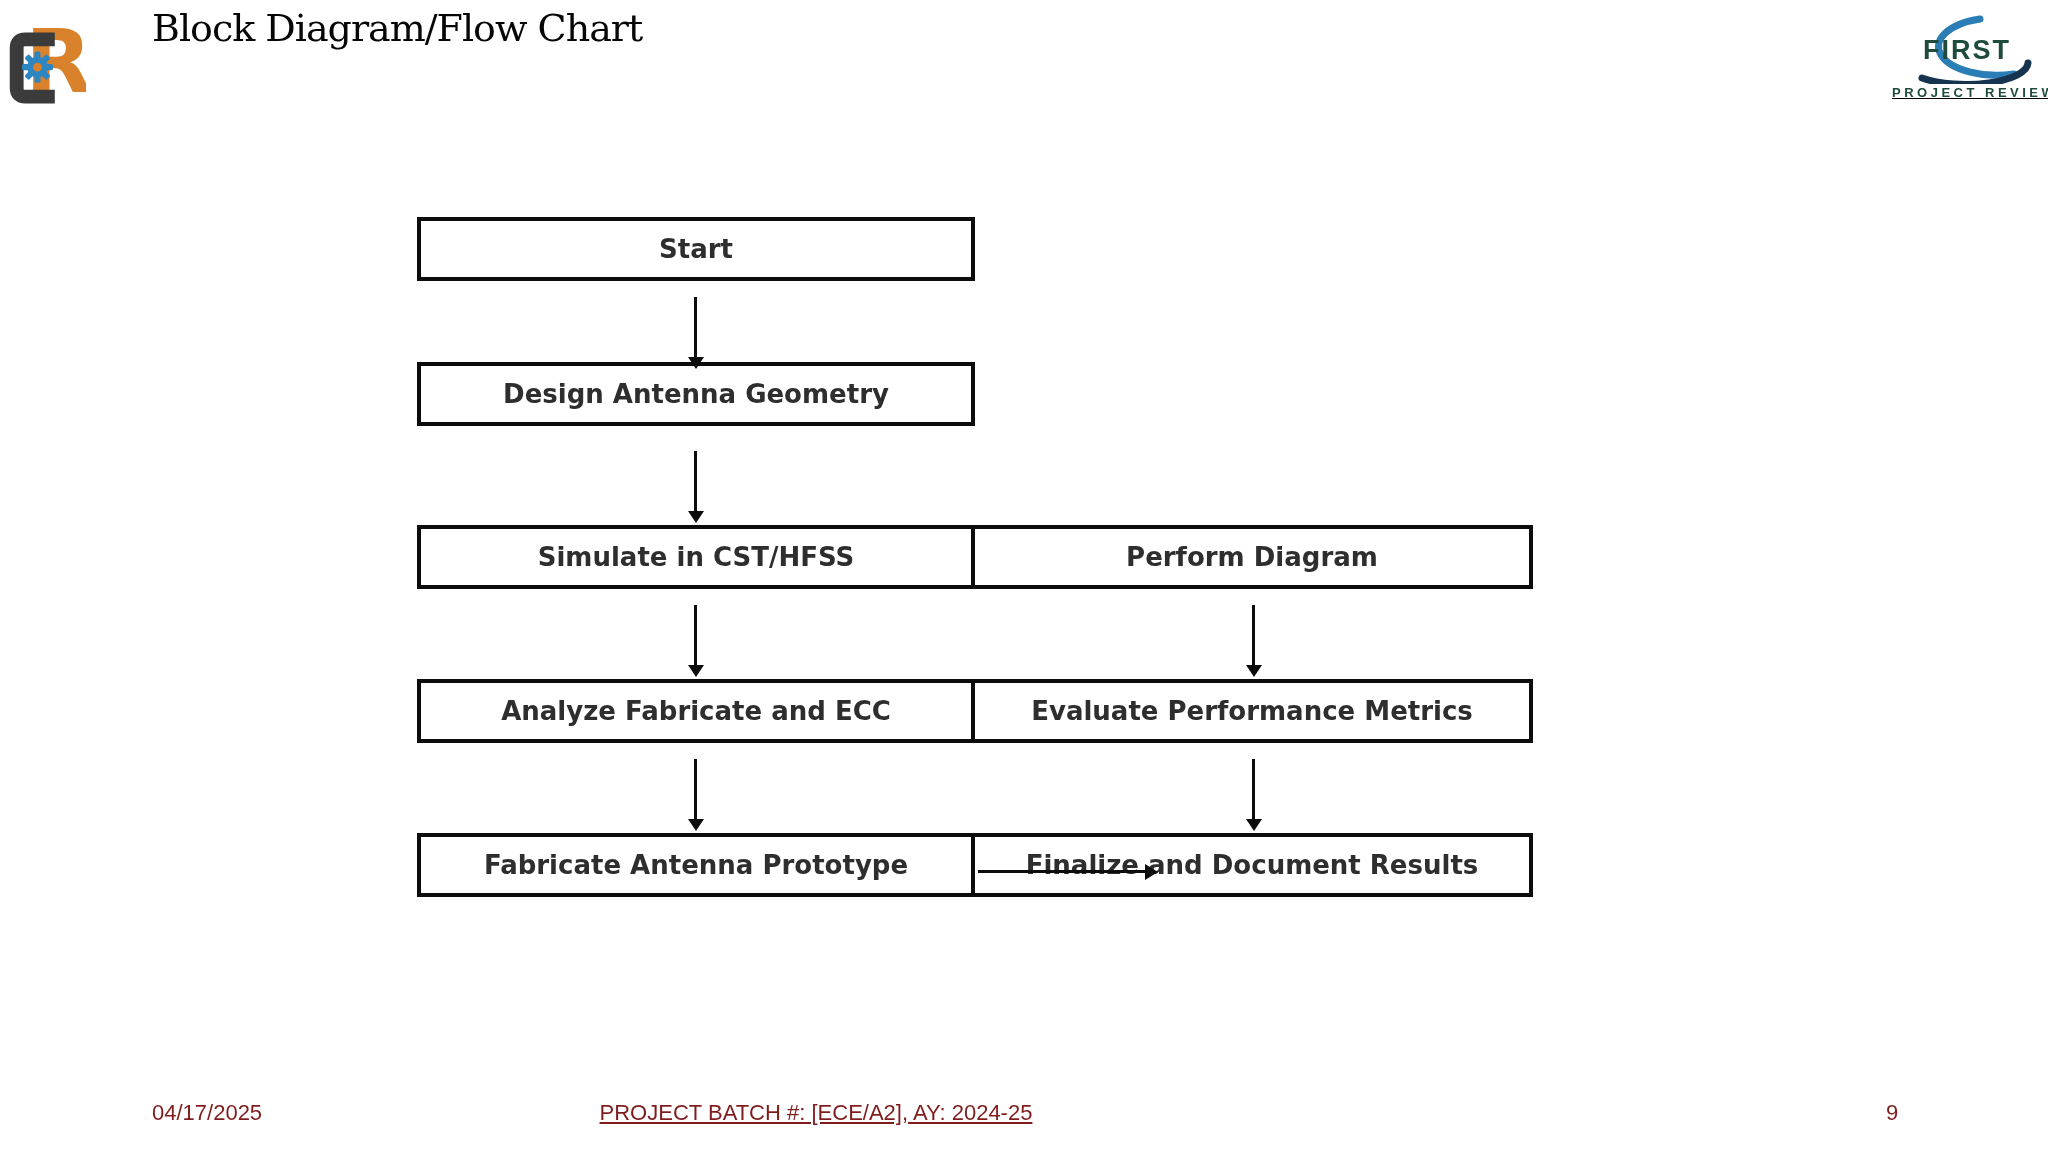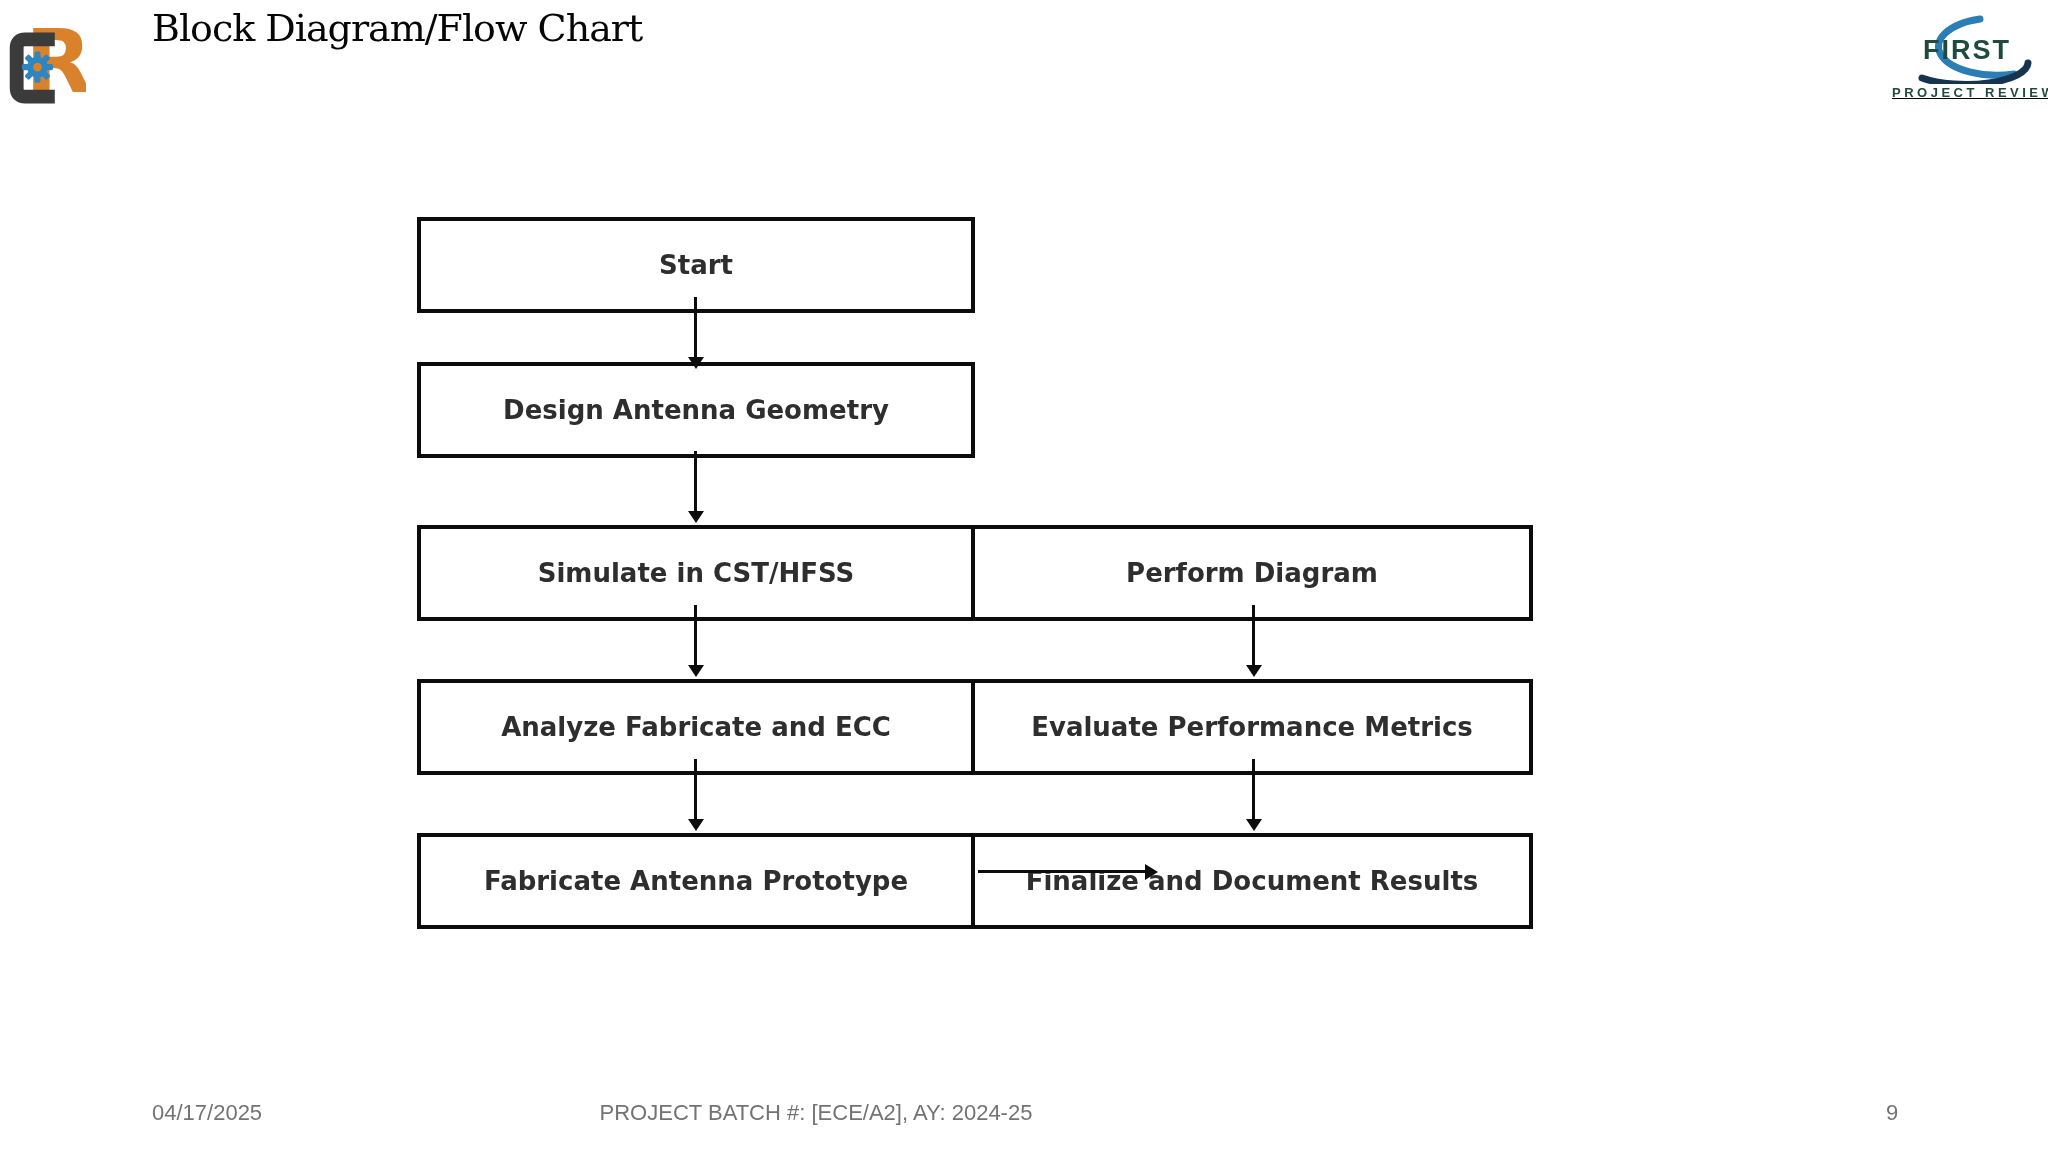--- a/index.html
+++ b/index.html
@@ -15,21 +15,21 @@
   }
   .logo-r{position:absolute;left:8px;top:6px;width:78px;height:98px;}
   .logo-first{position:absolute;right:6px;top:14px;width:150px;text-align:center;text-decoration:underline;}
   .logo-first svg{width:150px;height:70px;display:block;}
   .logo-first .line2{
     font-family:"Liberation Sans", sans-serif;font-weight:700;
     font-size:13px;letter-spacing:3.5px;color:#1e4b3c;white-space:nowrap;margin-top:1px;
   }
   
   .flow-box{
-    position:absolute;height:96px;box-sizing:border-box;
+    position:absolute;height:64px;box-sizing:border-box;
     border:4px solid #0c0c0c;background:#ffffff;
     display:flex;align-items:center;justify-content:center;
     font-weight:700;font-size:26px;color:#2e2e2e;white-space:pre;
   }
   .col1{left:417px;width:558px;}
   .col2{left:971px;width:562px;}
   .row1{top:217px;}.row2{top:362px;}.row3{top:525px;text-align:right;}.row4{top:679px;}.row5{top:833px;}
   .arrow-v{position:absolute;width:3px;background:#0c0c0c;}
   .arrow-v::after{
     content:"";position:absolute;left:50%;bottom:-11px;transform:translateX(-50%);
@@ -46,24 +46,24 @@
     position:absolute;left:978px;top:870px;width:168px;height:3px;background:#0c0c0c;z-index:3;
   }
   .arrow-h::after{
     content:"";position:absolute;right:-12px;top:50%;transform:translateY(-50%);
     border-top:8px solid transparent;border-bottom:8px solid transparent;
     border-left:13px solid #0c0c0c;width:0;height:0;
   }
   
   .footer{
     position:absolute;top:1100px;left:0;width:1632px;height:30px;
-    font-family:"Liberation Sans", sans-serif;font-size:22px;color:#737373;
+    font-family:"Liberation Sans", sans-serif;font-size:22px;color:#7f1d1d;
   }
   .footer-date{position:absolute;left:152px;top:0;}
-  .footer-center{position:absolute;left:0;top:0;width:100%;text-align:center;}
+  .footer-center{position:absolute;left:0;top:0;width:100%;text-align:center;text-decoration:underline;}
   .footer-page{position:absolute;left:1886px;top:0;}
 </style>
 </head>
 <body>
 
 <div class="slide">
 
   <div class="logo-r">
     <svg viewBox="0 0 90 100" width="78" height="98">
       <text x="20" y="93" font-family="DejaVu Sans, sans-serif" font-weight="bold" font-size="100" fill="#d9822b">R</text>

